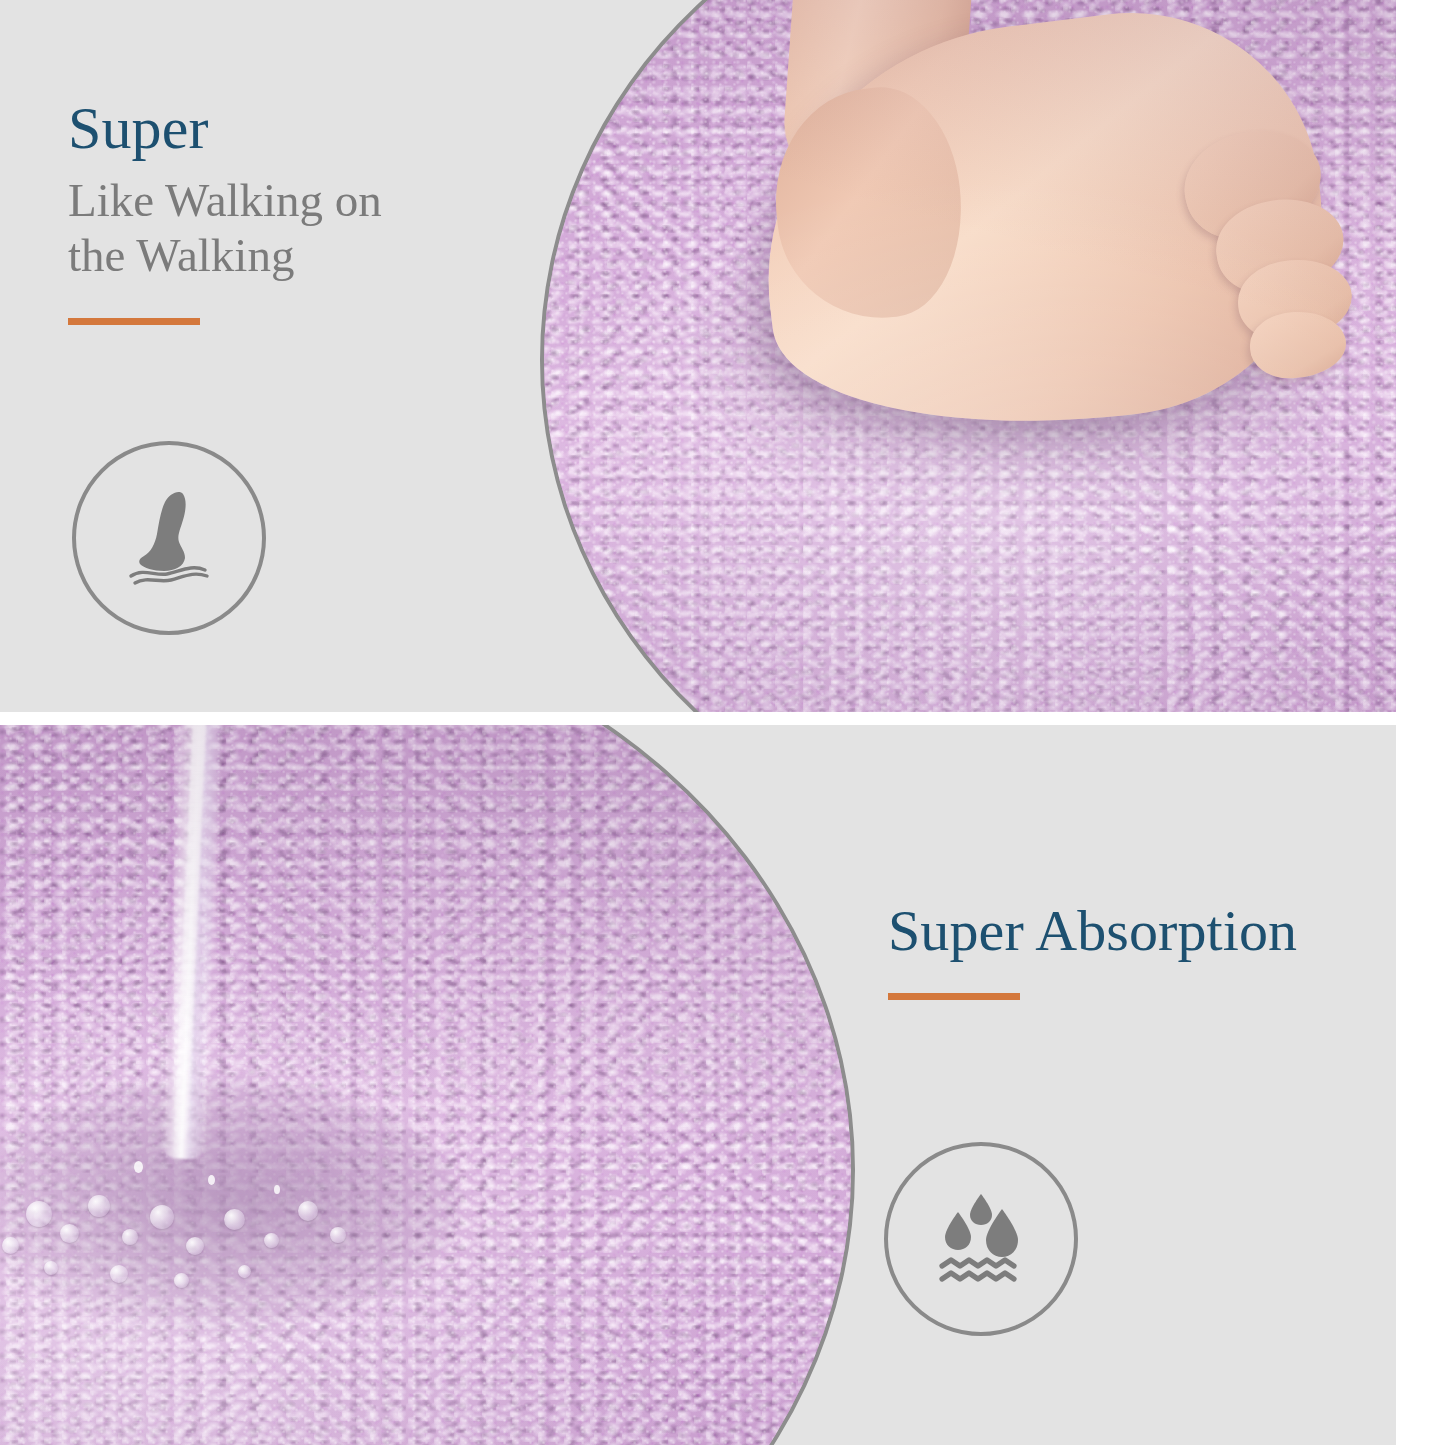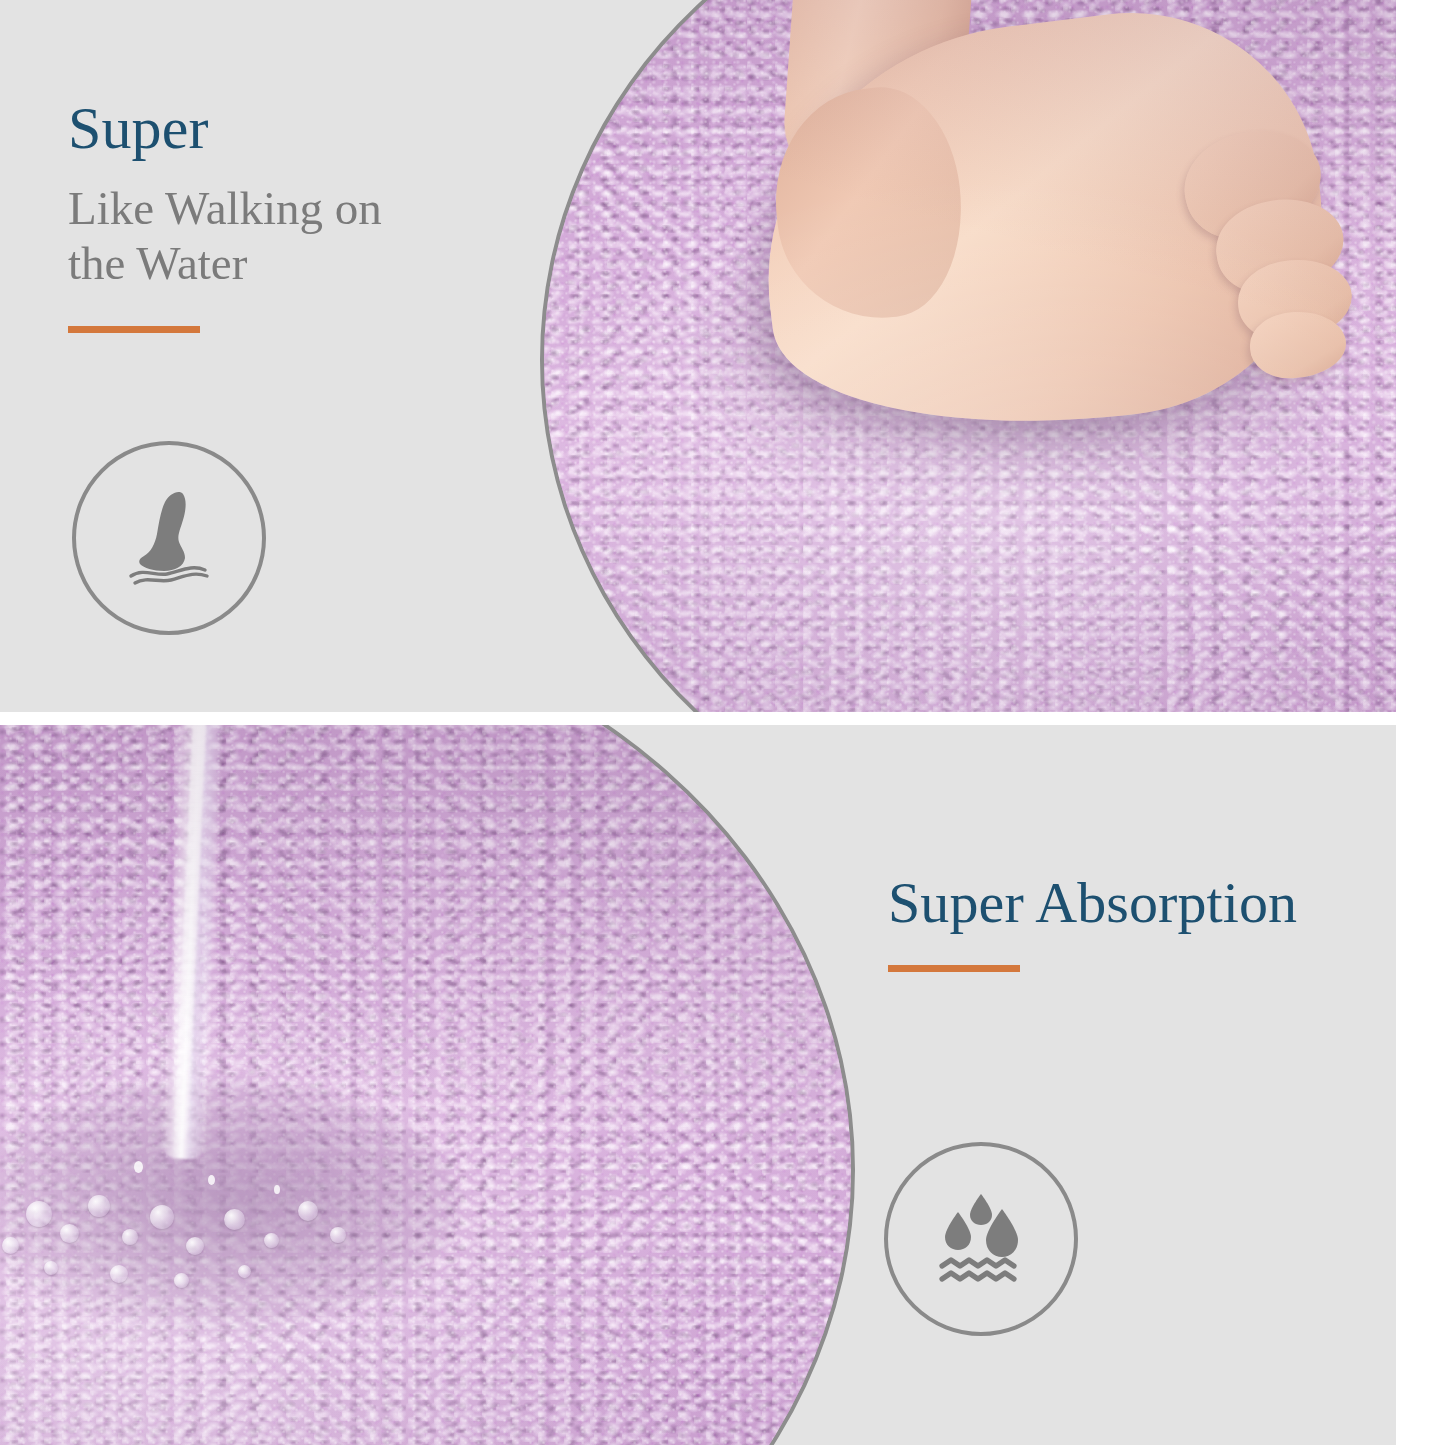--- a/index.html
+++ b/index.html
@@ -35,28 +35,28 @@
   .tb-top    { left:68px;  top:96px;  width:420px; }
   .tb-bottom { left:888px; top:872px; width:520px; }
 
   .headline {
     color:#1d5070;
     font-weight:400;
     font-size:60px;
     line-height:1.08;
     letter-spacing:0.1px;
   }
-  .tb-bottom .headline { font-size:58px; white-space:nowrap; }
+  .tb-bottom .headline { font-size:58px; white-space:nowrap;margin-top:28px; }
 
   .subline {
     color:#7b7b7b;
     font-weight:400;
     font-size:47px;
     line-height:1.18;
-    margin-top:20px;
+    margin-top:12px;
   }
 
   .accent-bar {
     width:132px; height:7px;
     background:#d4783c;
     margin-top:34px;
   }
   .tb-bottom .accent-bar { margin-top:30px; }
 
   
@@ -279,21 +279,21 @@
         <div class="rug-light"></div>
       </div>
     </div>
 
     <div class="textblock tb-top">
       <div class="headline">
         <div>Super</div>
       </div>
       <div class="subline">
         <div>Like Walking on</div>
-        <div>the Water</div>
+        <div>the Walking</div>
       </div>
       <div class="accent-bar"></div>
     </div>
 
     <div class="icon-badge badge-foot">
       <svg class="icon-svg" width="120" height="120" viewBox="0 0 120 120">
 
         <path d="M74 16 C78 22 77 32 74 42 C71 52 68 58 70 64
                  C72 70 76 73 76 80 C75 88 66 93 55 93
                  C44 93 35 90 31 86 C29 83 31 80 35 78

